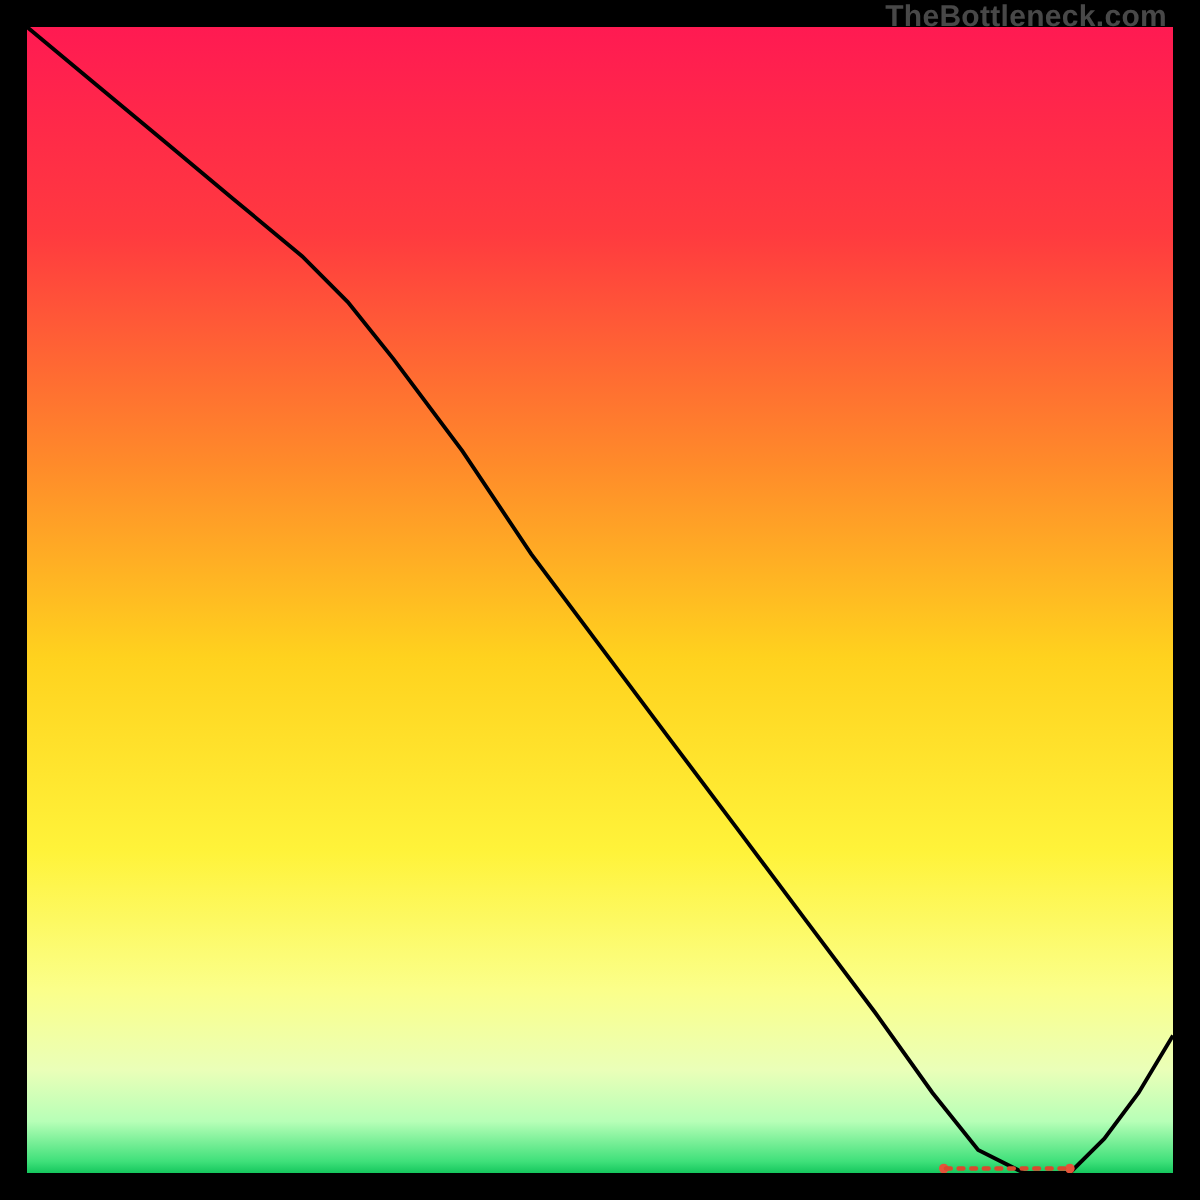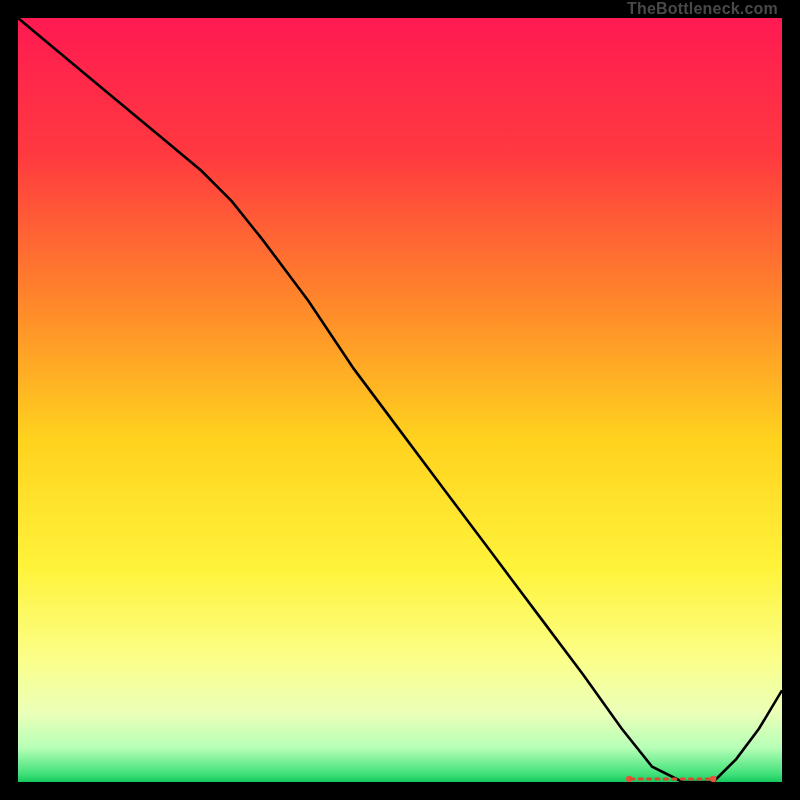--- a/index.html
+++ b/index.html
@@ -24,21 +24,21 @@
     left: 0;
     top: 0;
     width: 764px;
     height: 764px;
   }
   .watermark {
     position: absolute;
     top: 0px;
     right: 22px;
     color: #484848;
-    font-size: 16px;
+    font-size: 20px;
     font-weight: 600;
     letter-spacing: 0.2px;
   }
 </style>
 </head>
 <body>
 
 <div class="frame">
   <svg class="plot" viewBox="0 0 764 764">
     <defs>

